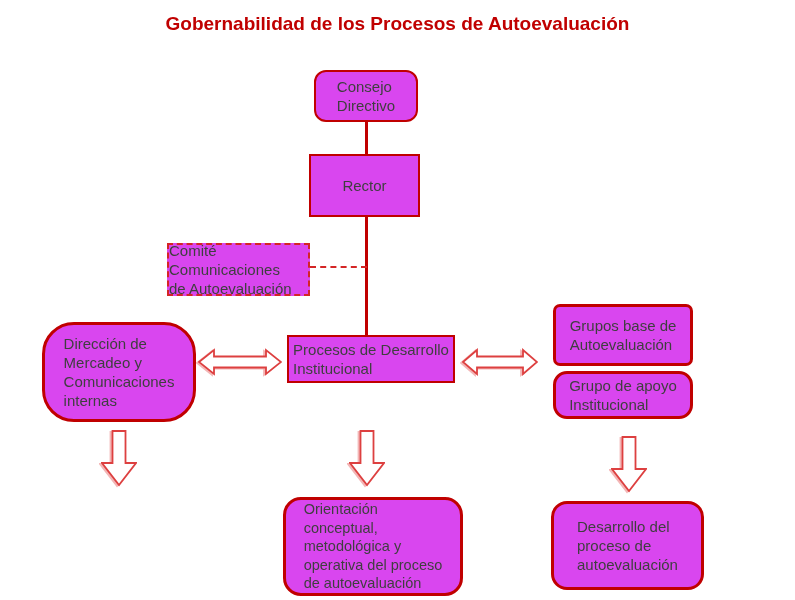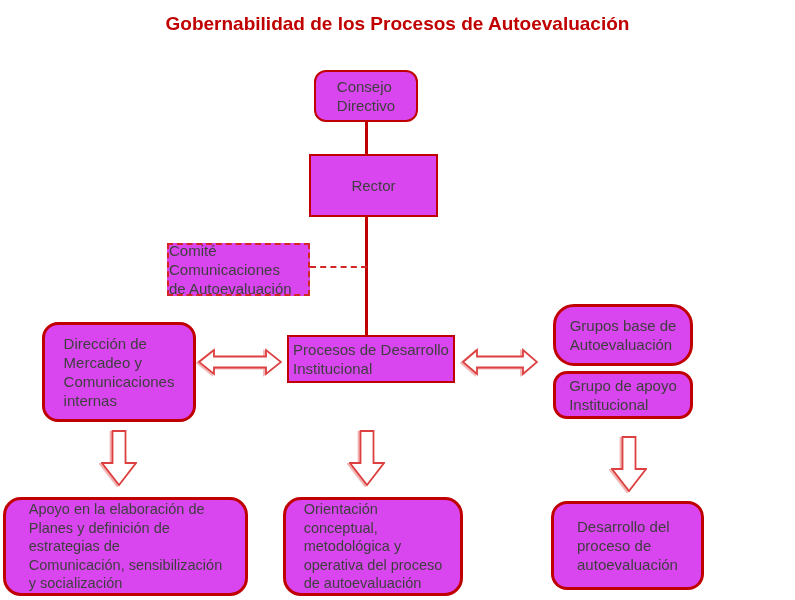--- a/index.html
+++ b/index.html
@@ -30,25 +30,25 @@
     align-items: center;
     justify-content: center;
     text-align: left;
     white-space: pre-line;
     color: #3f3f3f;
     font-size: 15px;
     line-height: 19px;
     background: #d946ef;
   }
   #consejo      { left: 314px; top: 70px;  width: 104px; height: 52px;  border: 2.5px solid #c00000; border-radius: 12px; }
-  #rector       { left: 309px; top: 154px; width: 129px; height: 63px;  border: 2.5px solid #c00000; }
+  #rector       { left: 309px; top: 154px; width: 111px; height: 63px;  border: 2.5px solid #c00000; }
   #comite       { left: 167px; top: 243px; width: 143px; height: 53px;  border: 2px dashed #d42525; }
   #oficina      { left: 287px; top: 335px; width: 168px; height: 48px;  border: 2.5px solid #c00000; }
-  #direccion    { left: 42px;  top: 322px; width: 154px; height: 100px; border: 3px solid #c00000; border-radius: 16px; }
-  #grupos-base  { left: 553px; top: 304px; width: 140px; height: 62px;  border: 3px solid #c00000; border-radius: 21px; }
+  #direccion    { left: 42px;  top: 322px; width: 154px; height: 100px; border: 3px solid #c00000; border-radius: 32px; }
+  #grupos-base  { left: 553px; top: 304px; width: 140px; height: 62px;  border: 3px solid #c00000; border-radius: 7px; }
   #grupo-apoyo  { left: 553px; top: 371px; width: 140px; height: 48px;  border: 3px solid #c00000; border-radius: 14px; }
   #apoyo-elaboracion { left: 3px;   top: 497px; width: 245px; height: 99px; border: 3px solid #c00000; border-radius: 18px; font-size: 14.5px; line-height: 18.5px; }
   #orientacion       { left: 283px; top: 497px; width: 180px; height: 99px; border: 3px solid #c00000; border-radius: 18px; font-size: 14.5px; line-height: 18.5px; }
   #desarrollo        { left: 551px; top: 501px; width: 153px; height: 89px; border: 3px solid #c00000; border-radius: 16px; }
 
   .vline {
     position: absolute;
     width: 2.5px;
     background: #c00000;
   }
@@ -96,25 +96,20 @@
   <div class="node" id="oficina">Procesos de Desarrollo
 Institucional</div>
   <div class="node" id="direccion">Dirección de
 Mercadeo y
 Comunicaciones
 internas</div>
   <div class="node" id="grupos-base">Grupos base de
 Autoevaluación</div>
   <div class="node" id="grupo-apoyo">Grupo de apoyo
 Institucional</div>
-  <div class="node" id="apoyo-elaboracion">Apoyo en la elaboración de
-Planes y definición de
-estrategias de
-Comunicación, sensibilización
-y socialización</div>
   <div class="node" id="desarrollo">Desarrollo del
 proceso de
 autoevaluación</div>
   <div class="node" id="orientacion">Orientación
 conceptual,
 metodológica y
 operativa del proceso
 de autoevaluación</div>
 
   <div class="arrow" id="arrow-dbl-left">

